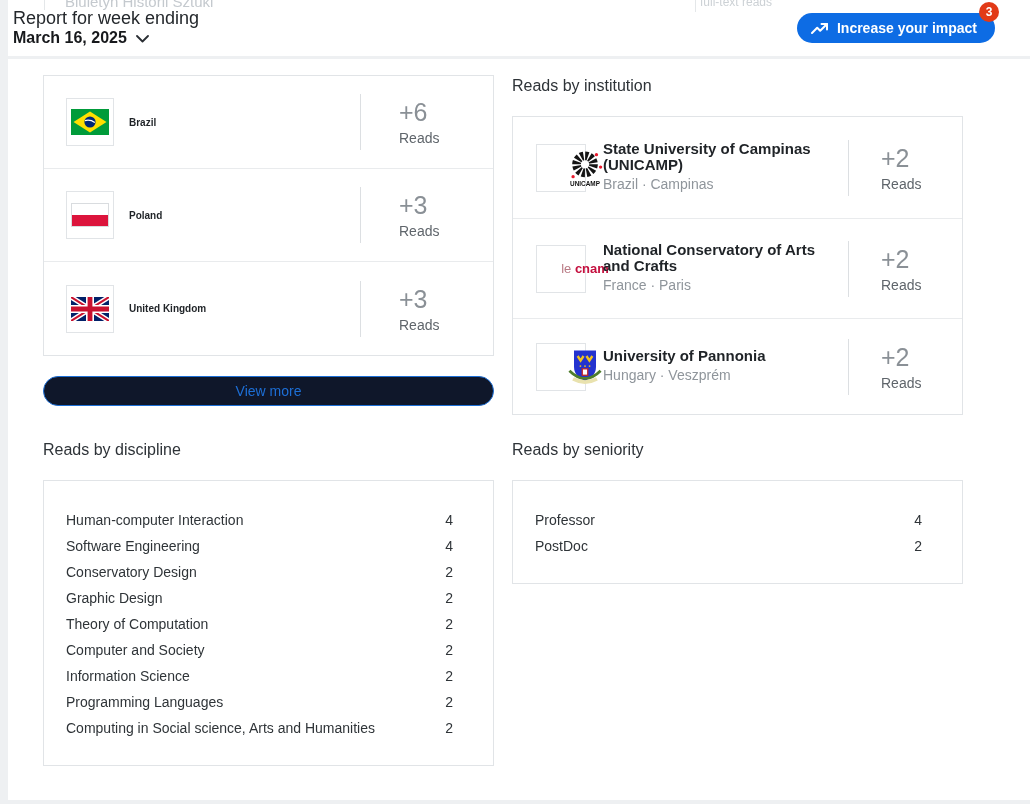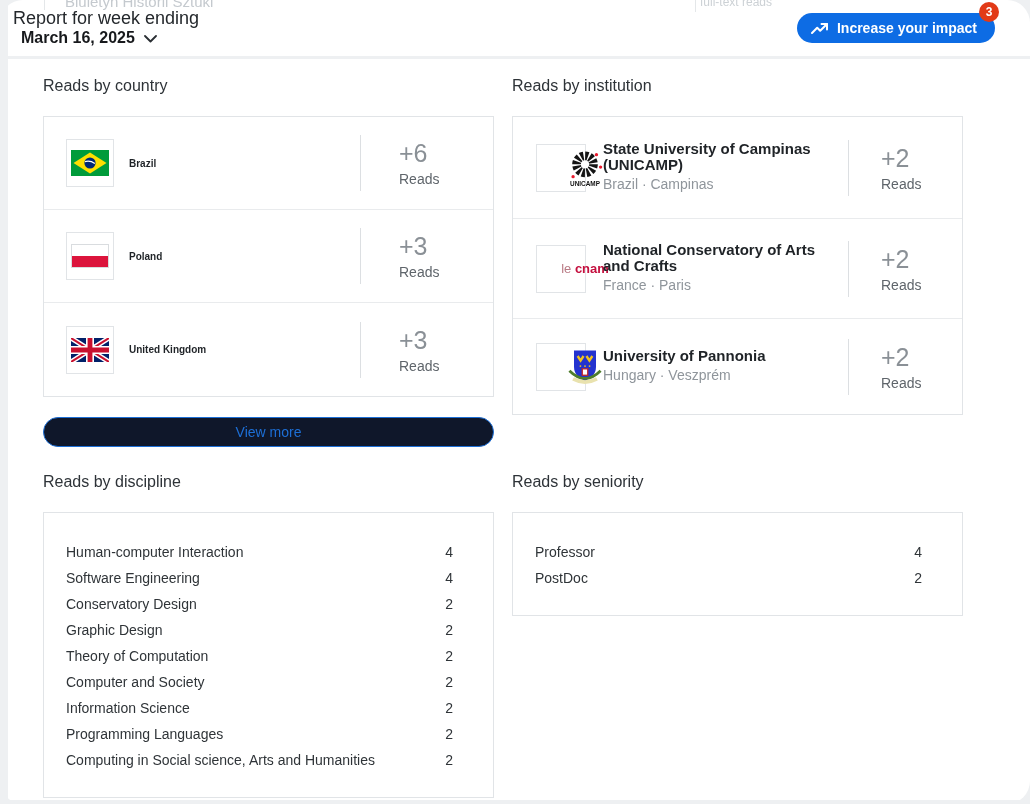--- a/index.html
+++ b/index.html
@@ -2,30 +2,30 @@
 <html style="--accent-blue: #0d6ce4; --badge-red: #e23a17; --link-blue: #1d6fd6; --cnam-red: #c40f3e;"><head>
 <meta charset="utf-8">
 <style>
   * { box-sizing: border-box; }
   html,body { margin:0; padding:0; }
   body {
     background:#eef0f2;
     font-family:"Liberation Sans","DejaVu Sans",sans-serif;
     -webkit-font-smoothing:antialiased;
   }
-  .page { position:relative; width:1030px; height:804px; overflow:hidden; background:#eef0f2;border-radius:23px; }
+  .page { position:relative; width:1030px; height:804px; overflow:hidden; background:#eef0f2; }
 
   
   .header-card { position:absolute; left:8px; top:0; width:1022px; height:56px; background:#fff; }
   .remnant-title { position:absolute; left:57px; top:-7px; font-size:15px; color:#c4c9ce; white-space:nowrap; }
   .remnant-right { position:absolute; left:692px; top:-5px; font-size:12px; color:#ccd1d5; white-space:nowrap; }
   .remnant-vline-a { position:absolute; left:36px; top:0; width:1px; height:10px; background:#e4e7e9; }
   .remnant-vline-b { position:absolute; left:687px; top:0; width:1px; height:12px; background:#e4e7e9; }
   .report-label { position:absolute; left:5px; top:8px; font-size:18px; color:#24282c; }
-  .report-date { position:absolute; left:13px; top:29px; display:flex; align-items:center; gap:9px;
+  .report-date { position:absolute; left:5px; top:29px; display:flex; align-items:center; gap:9px;
                  font-size:16px; font-weight:700; color:#17191c; cursor:pointer; }
   .report-date svg { margin-top:2px; }
 
   .impact-button { position:absolute; right:35px; top:13px; height:30px; border:none; border-radius:15px;
                    background:var(--accent-blue,#0d6ce4); color:#fff; font-family:inherit;
                    font-size:14px; font-weight:700; display:flex; align-items:center; gap:8px;
                    padding:0 18px 0 14px; cursor:pointer; }
   .impact-badge { position:absolute; top:-11px; right:-4px; width:20px; height:20px; border-radius:50%;
                   background:var(--badge-red,#e23a17); color:#fff; font-size:12px; font-weight:700;
                   display:flex; align-items:center; justify-content:center; }
@@ -105,21 +105,20 @@
       </svg>
       <span>Increase your impact</span>
       <span class="impact-badge">3</span>
     </button>
   </div>
 
   <div class="main-card">
     <div class="content">
 
       <section>
-        <h2 class="section-title">Reads by country</h2>
         <div class="panel">
 
           <div class="country-row">
             <div class="flag-box">
               <svg width="38" height="26" viewBox="0 0 38 26">
                 <rect width="38" height="26" fill="#009b3a"></rect>
                 <polygon points="19,2.5 35.5,13 19,23.5 2.5,13" fill="#fedf00"></polygon>
                 <circle cx="19" cy="13" r="5.6" fill="#002776"></circle>
                 <path d="M14 11.6 q5.2 -1.4 9.8 1.9" fill="none" stroke="#fff" stroke-width="1.3"></path>
               </svg>

